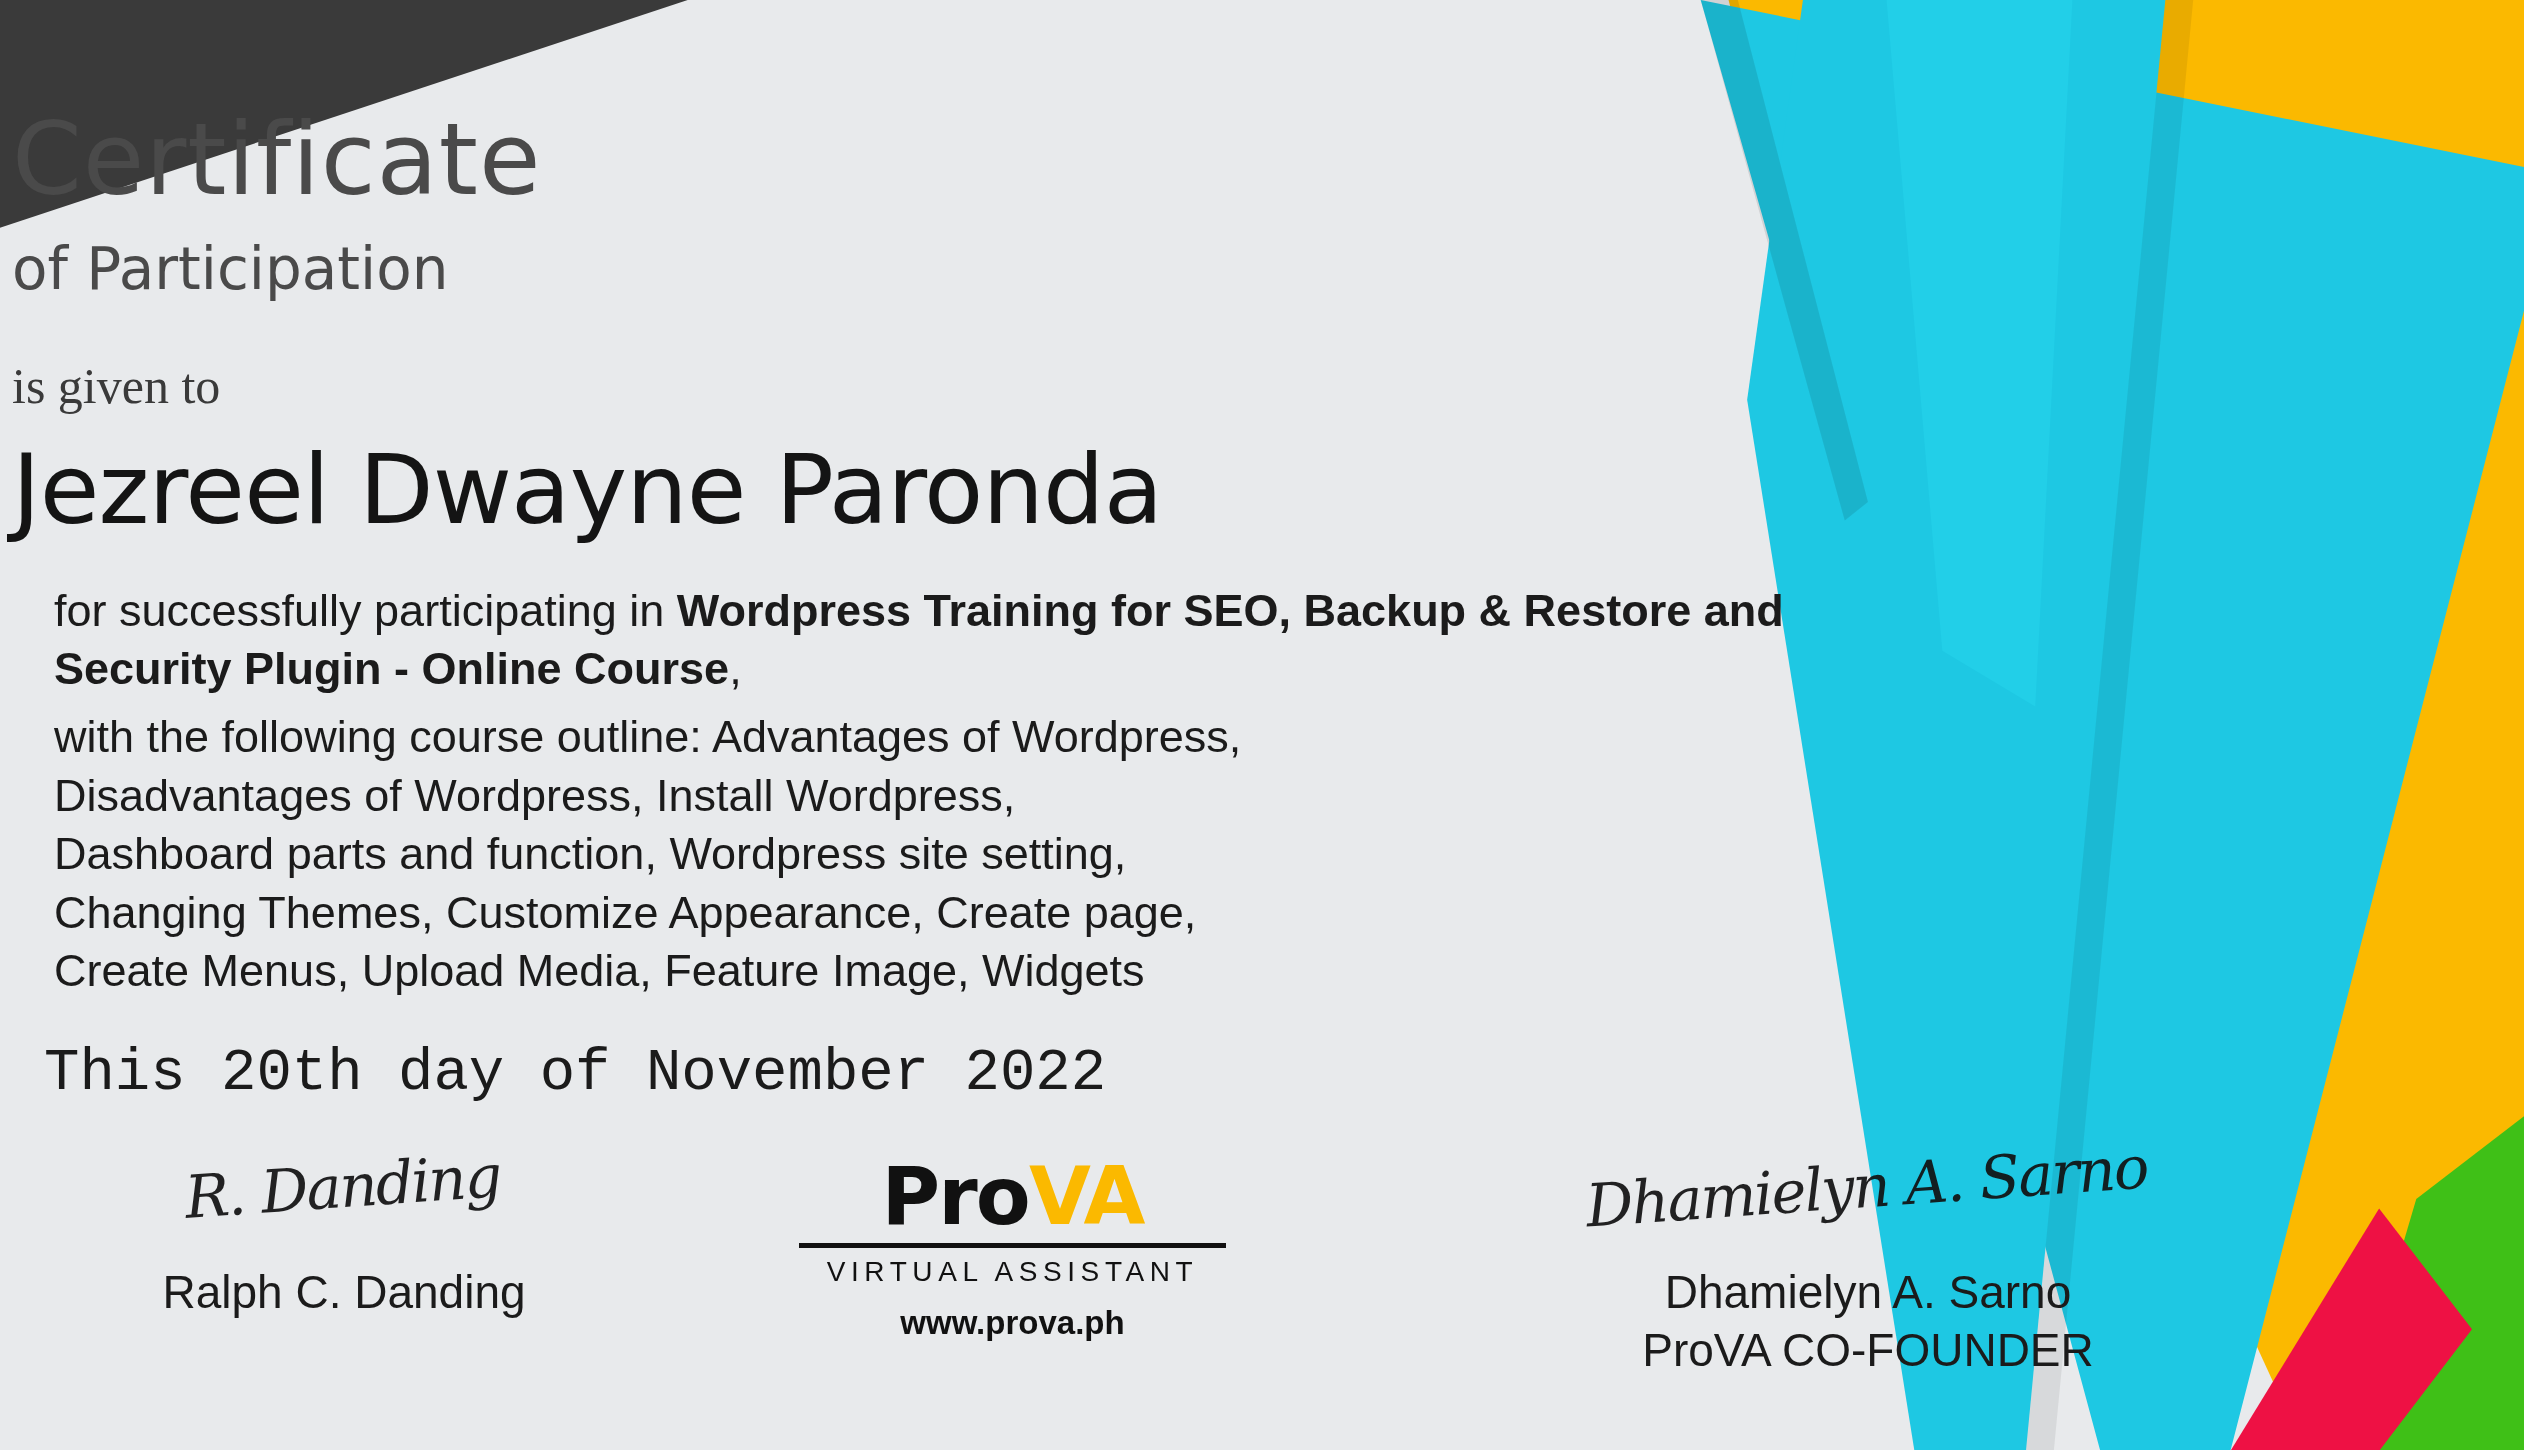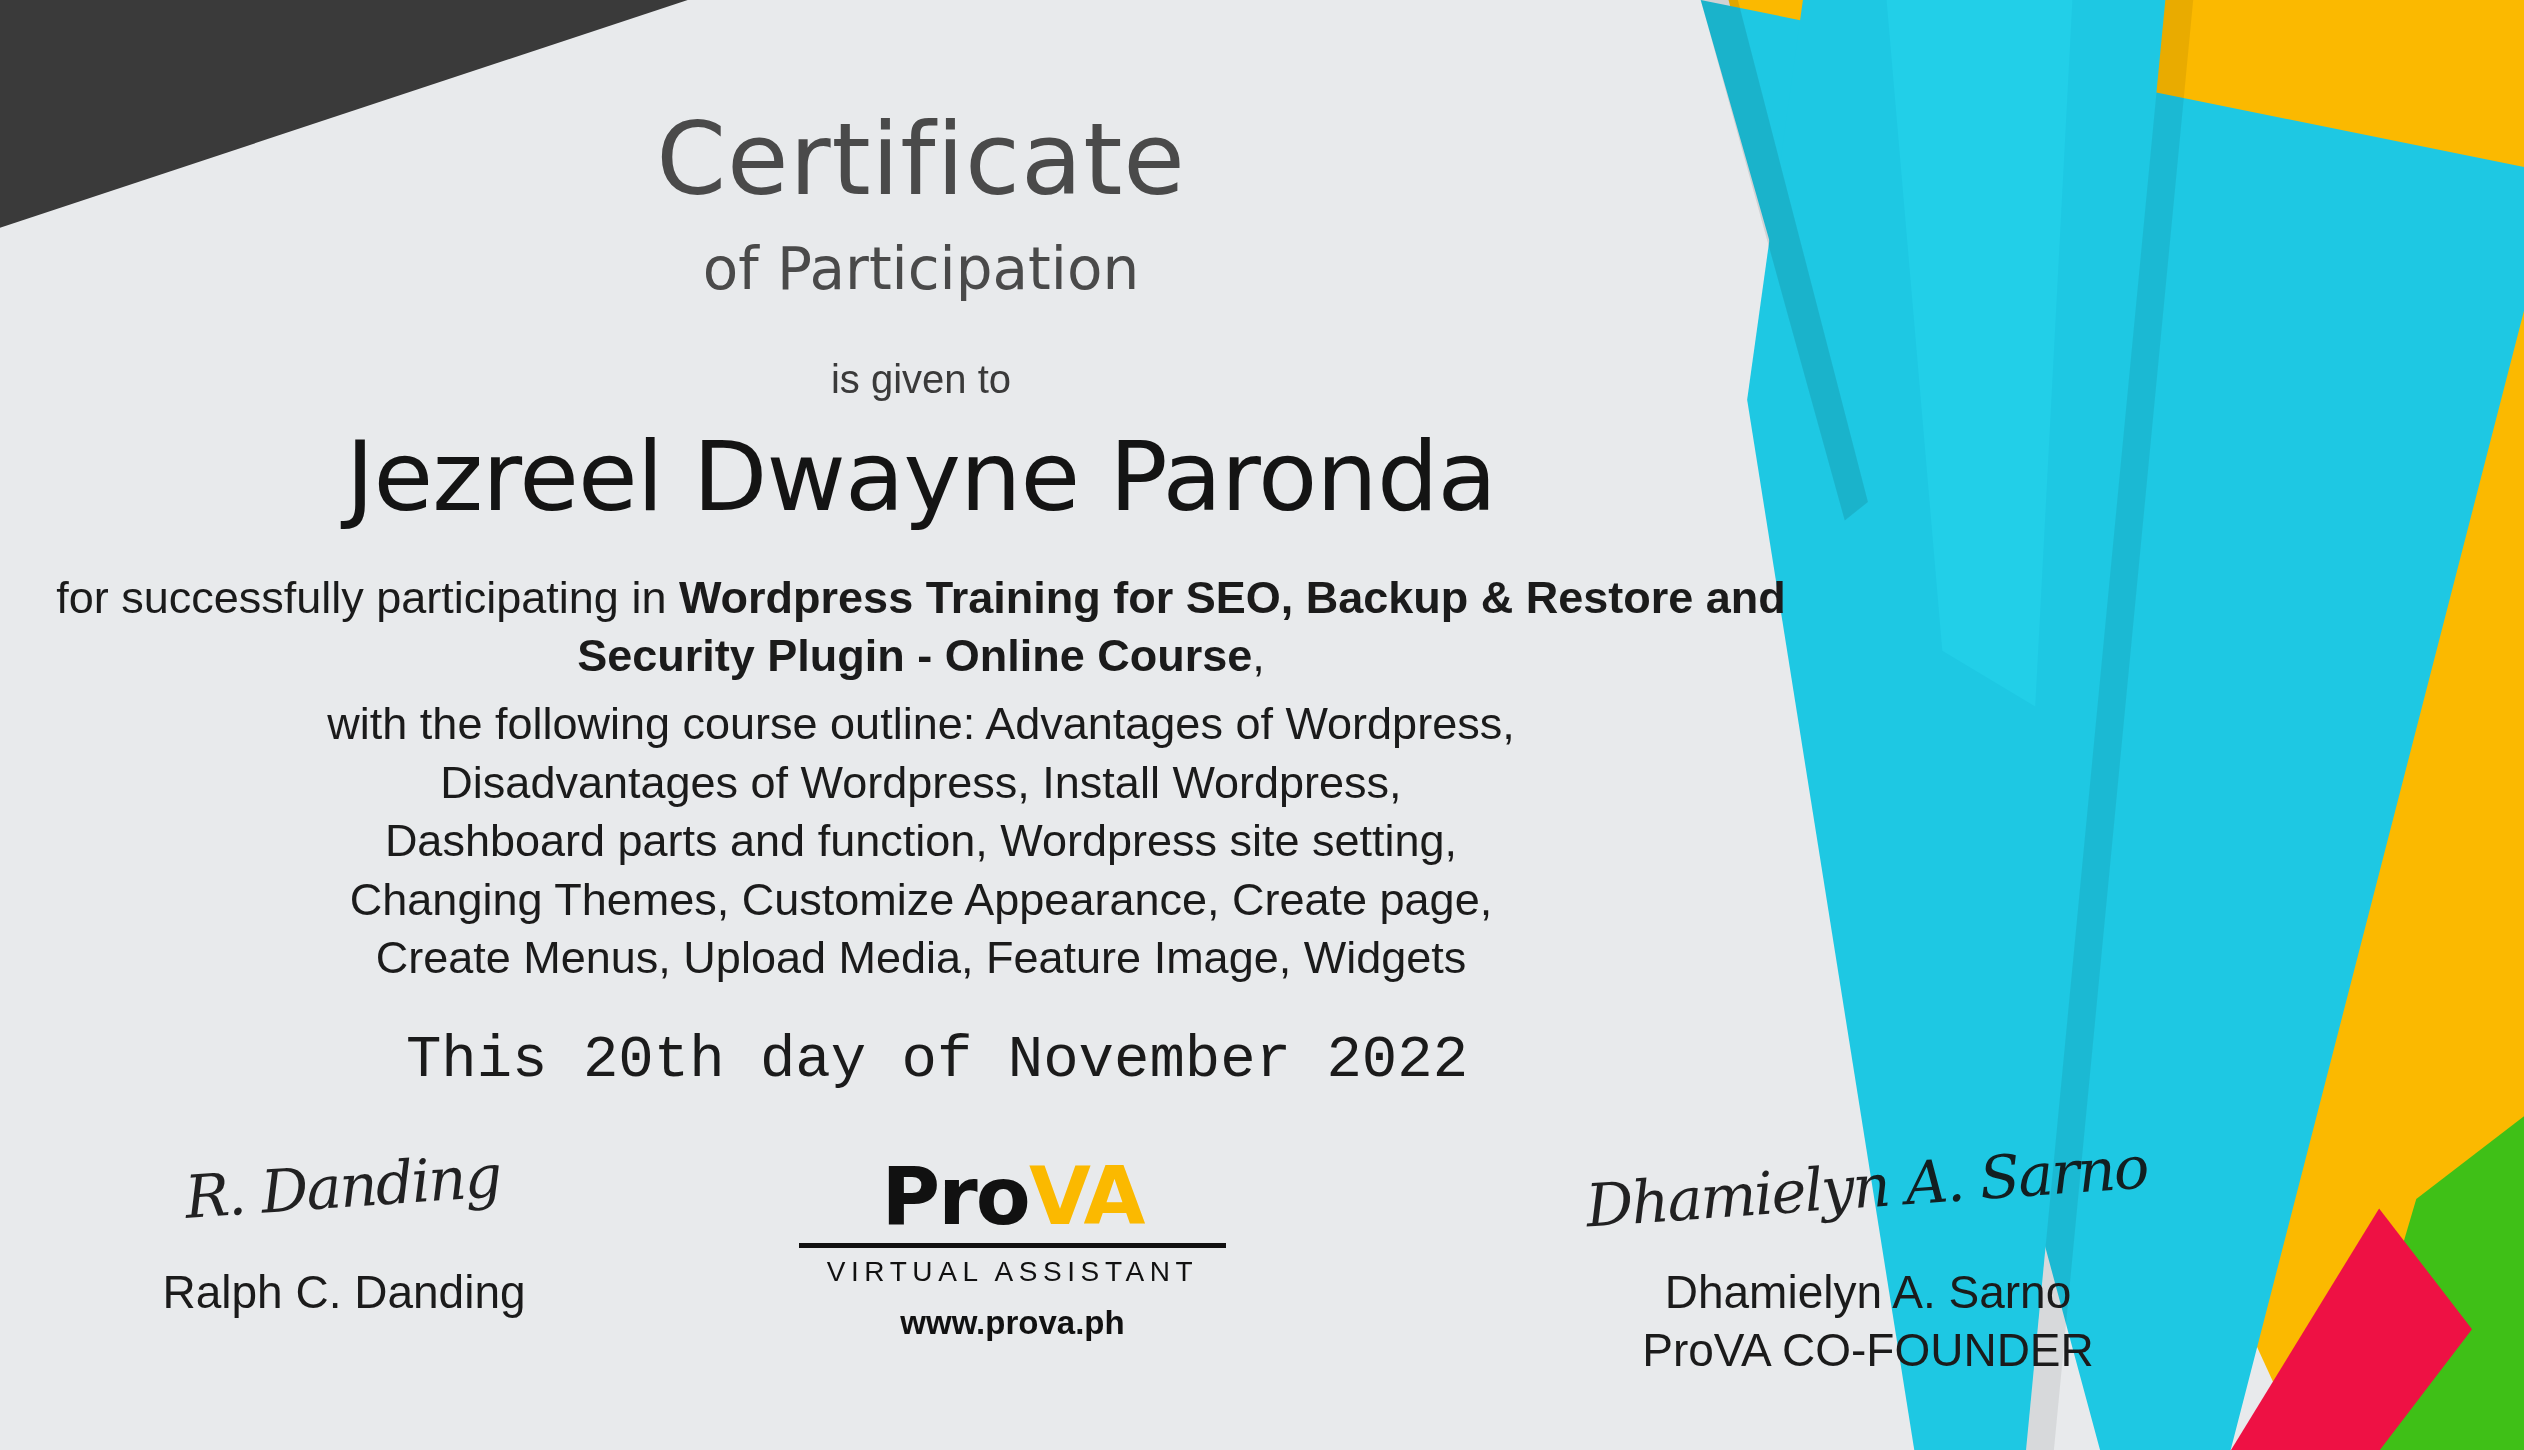--- a/index.html
+++ b/index.html
@@ -21,25 +21,24 @@
   .deco {
     position: absolute;
     top: 0; left: 0;
     width: 2525px;
     height: 1451px;
     pointer-events: none;
   }
   
   .content {
     position: absolute;
-    left: 1px;
+    left: 12px;
     top: 0;
     width: 1840px;
     height: 1451px;
-    text-align: center;
   }
   .title {
     margin: 0;
     padding-top: 110px;
     font-family: "DejaVu Sans", sans-serif;
     font-weight: 400;
     font-size: 100px;
     line-height: 1.0;
     letter-spacing: 0.9px;
     color: #4a4a4a;
@@ -47,22 +46,22 @@
   .subtitle {
     margin: 30px 0 0 0;
     font-family: "DejaVu Sans", sans-serif;
     font-weight: 400;
     font-size: 58px;
     line-height: 1.0;
     color: #4a4a4a;
   }
   .given-to {
     margin: 59px 0 0 0;
-    font-family: Liberation Sans, sans-serif;
-    font-size: 40px;
+    font-family: Liberation Serif, serif;
+    font-size: 50px;
     color: #3a3a3a;
   }
   .recipient {
     margin: 24px 0 0 0;
     font-family: "DejaVu Sans", sans-serif;
     font-weight: 400;
     font-size: 97px;
     line-height: 1.05;
     color: #141414;
     letter-spacing: -0.9px;

